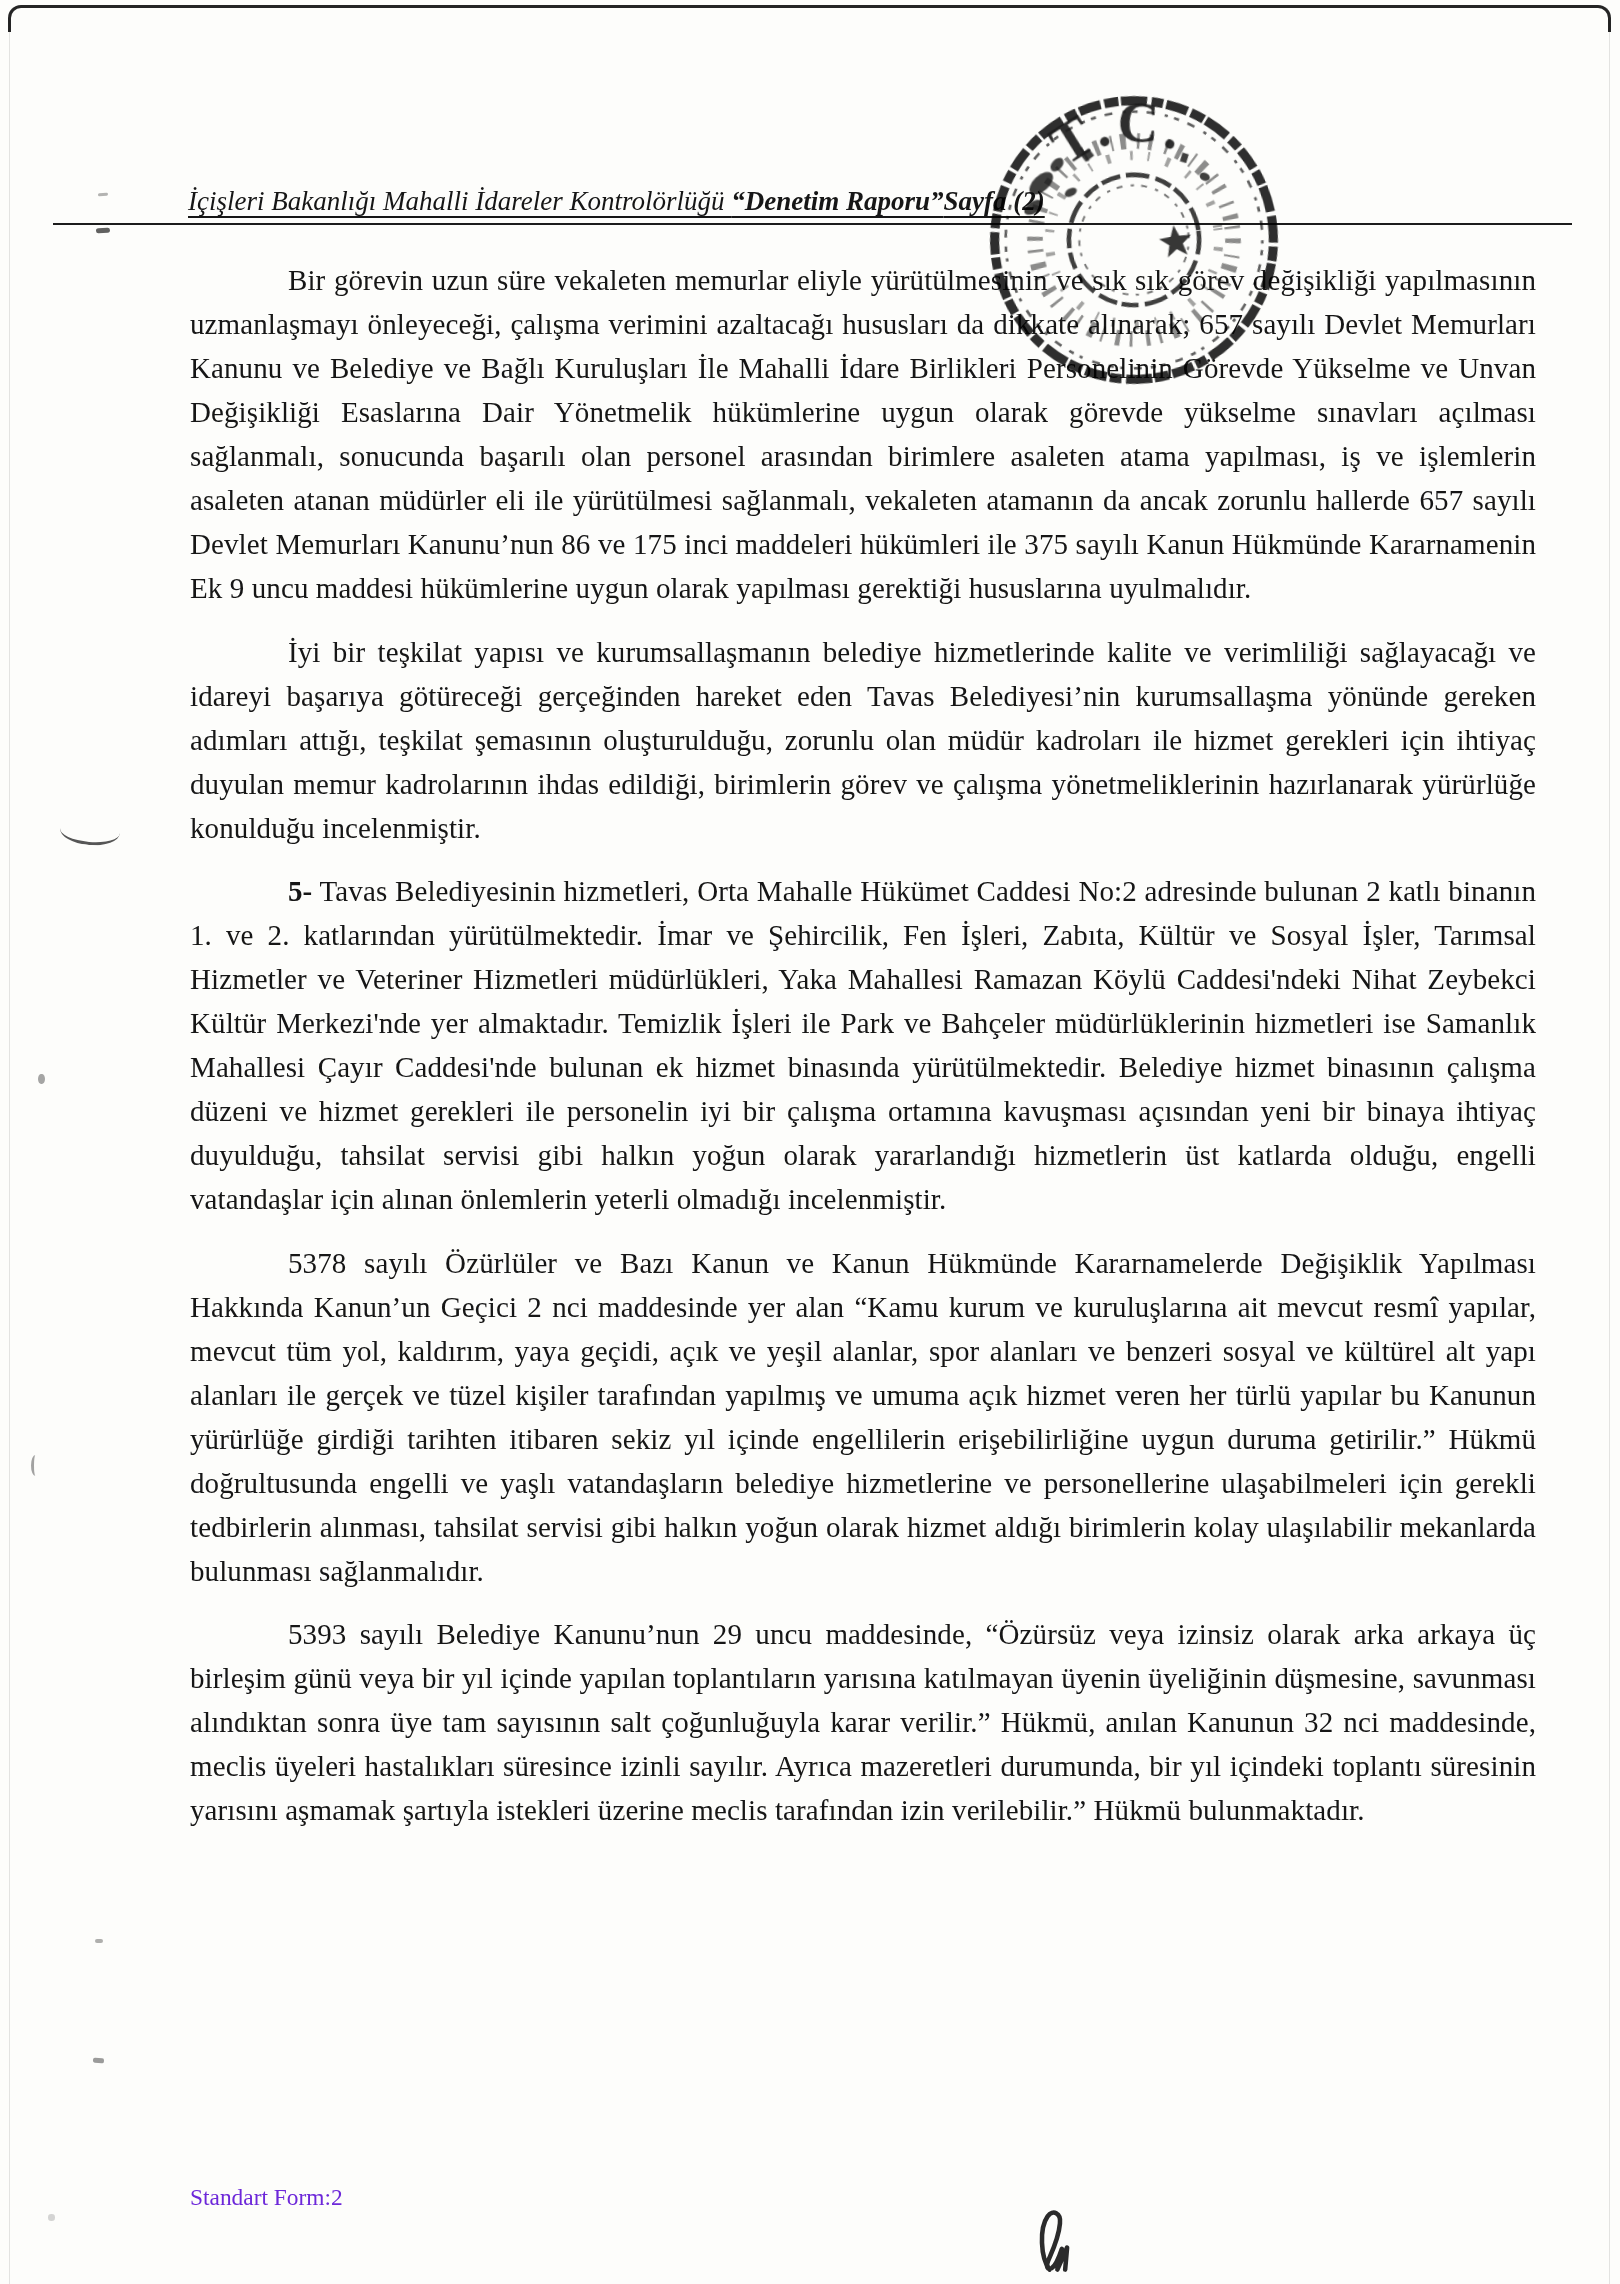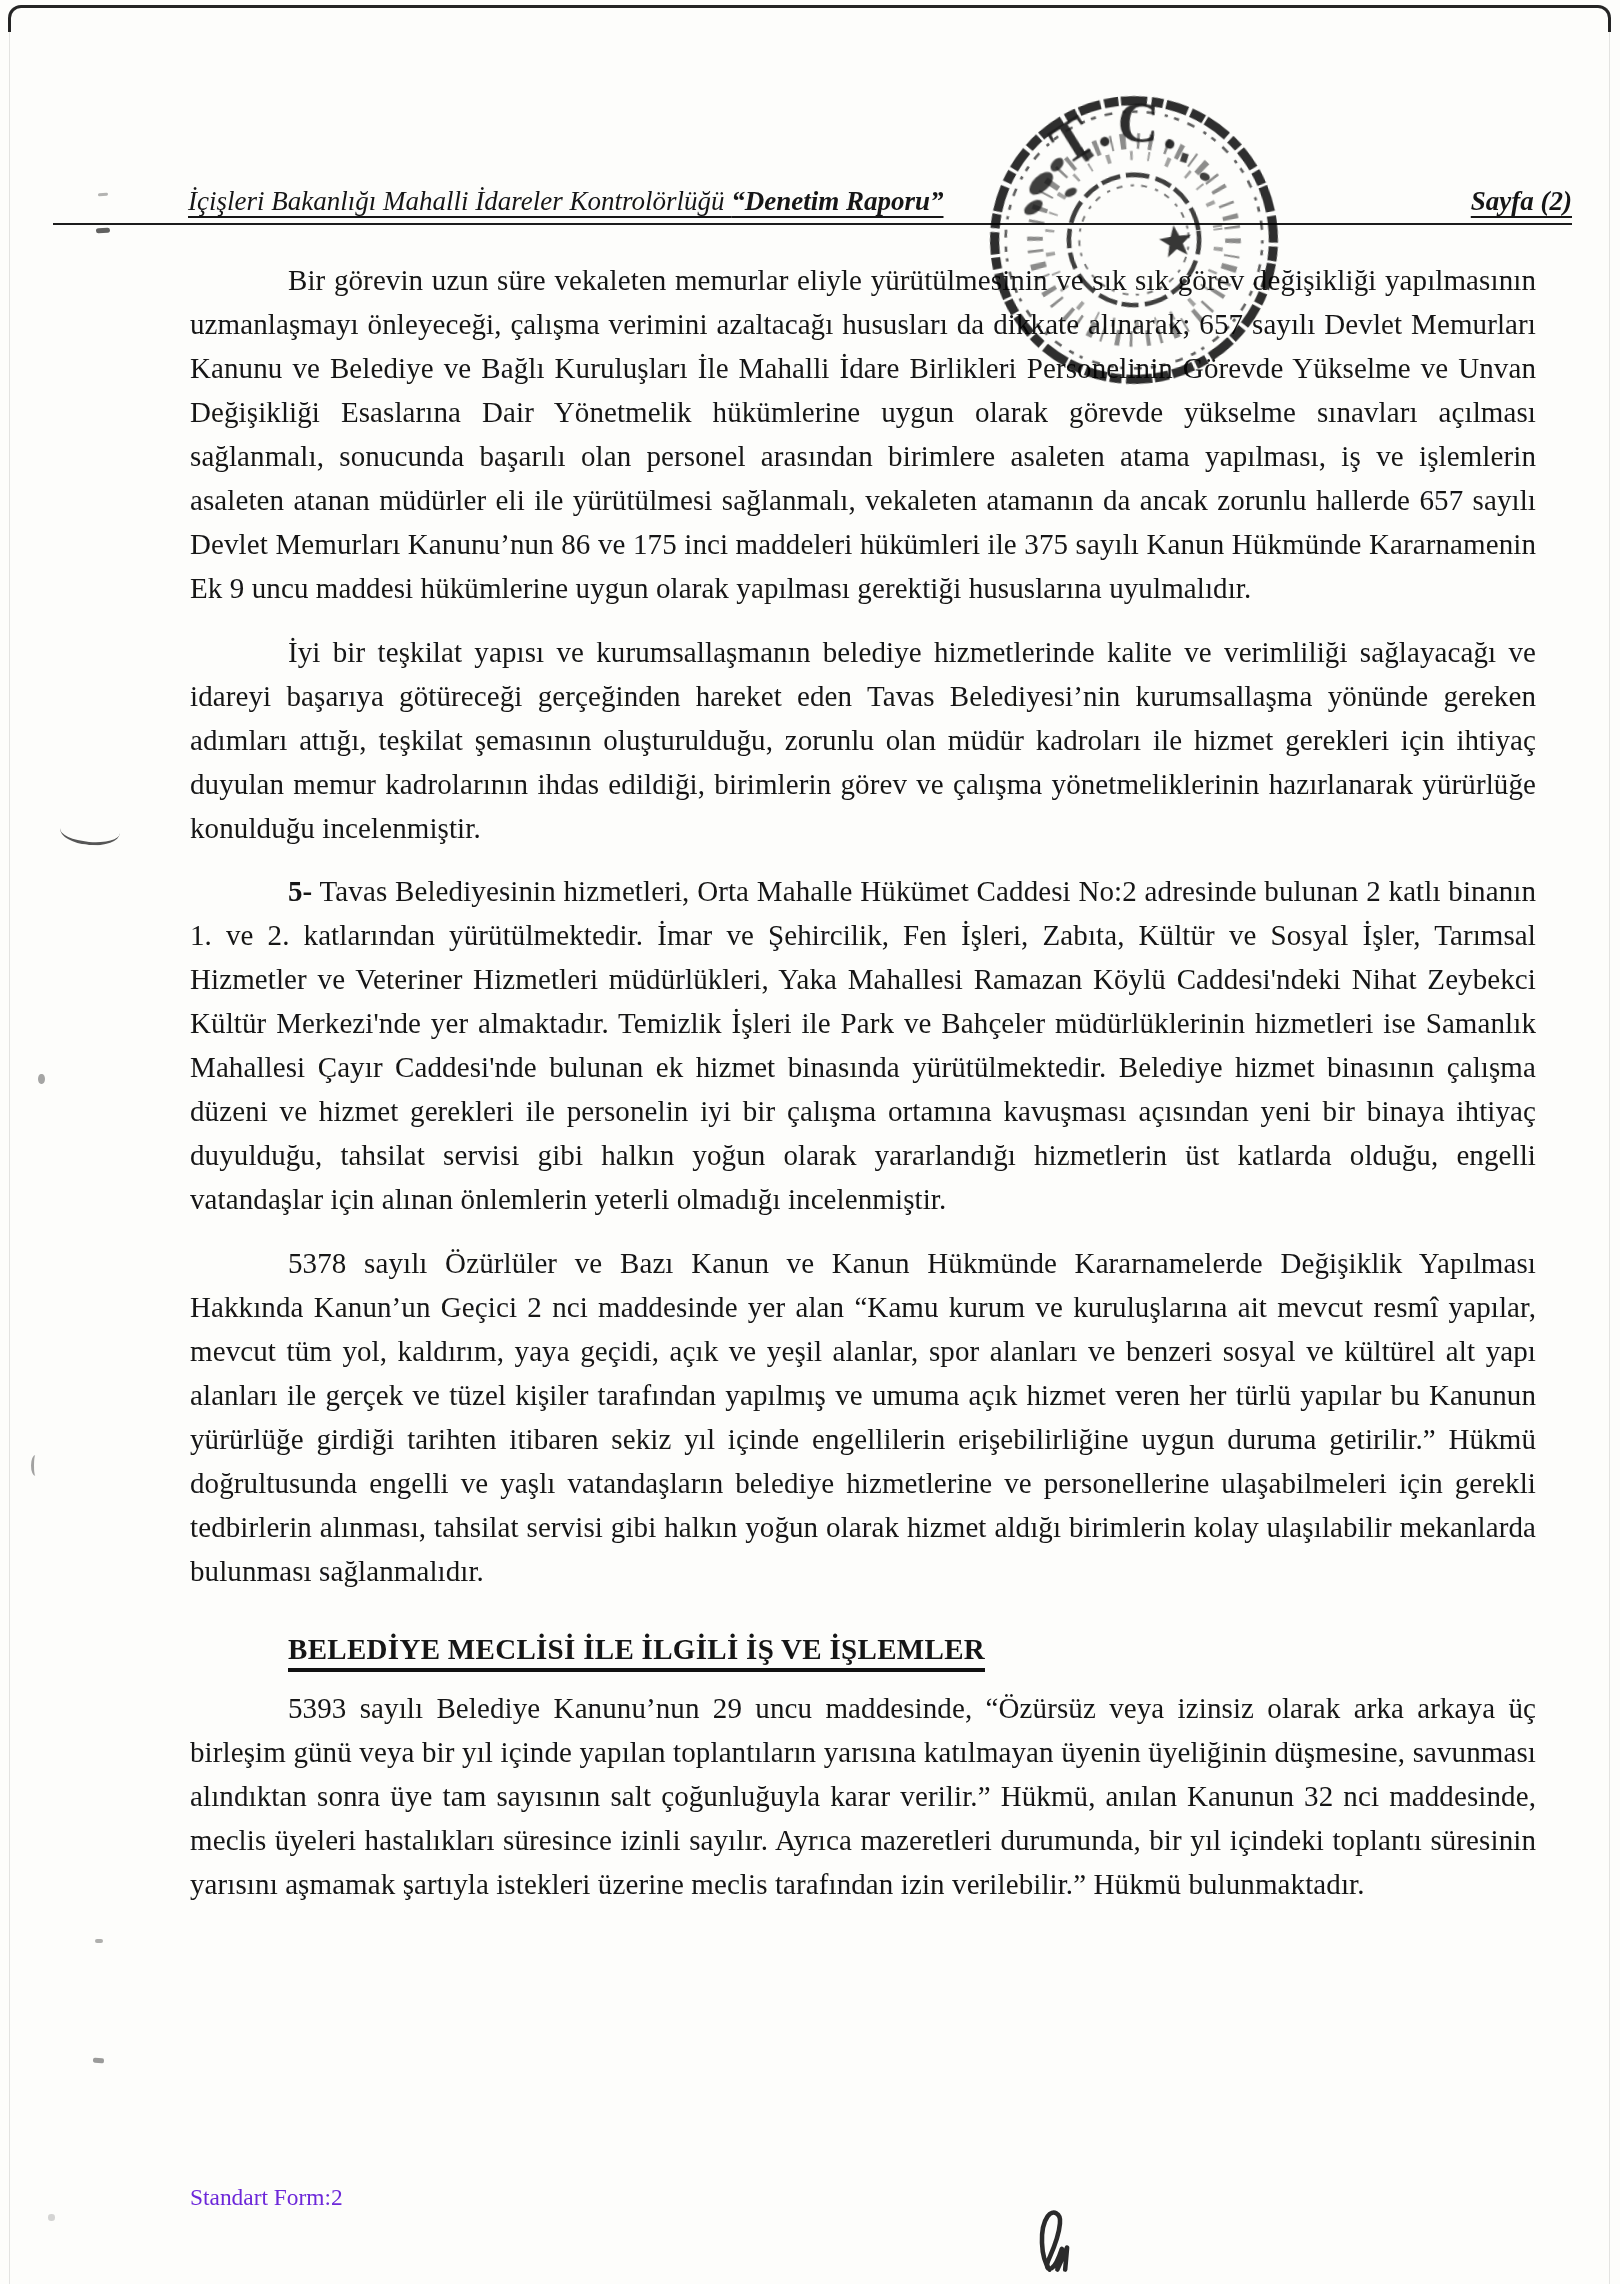--- a/index.html
+++ b/index.html
@@ -24,21 +24,21 @@
   }
   .side-edge-left,.side-edge-right{
     position:absolute;top:19.5px;bottom:0;width:1.3px;background:rgba(0,0,0,.10);
   }
   .side-edge-left{left:8.5px;}
   .side-edge-right{right:9.8px;}
 
   
   .header{
     position:absolute;top:186px;left:53px;right:48px;
-    display:flex;justify-content:space-between;align-items:baseline;
+    display:flex;align-items:baseline;
     border-bottom:2.6px solid #1c1c1c;
     padding-bottom:5.9px;
     font-size:27px;
   }
   .header .title{
     margin-left:135px;
     font-style:italic;
     text-decoration:underline;
     text-decoration-thickness:2px;
     text-underline-offset:5.9px;
@@ -121,21 +121,20 @@
     <span class="title"><span>İçişleri Bakanlığı Mahalli İdareler Kontrolörlüğü </span><b>“Denetim Raporu”</b></span>
     <span class="page-num">Sayfa (2)</span>
   </div>
 
   <div class="content">
     <p class="first"><b></b><span>Bir görevin uzun süre vekaleten memurlar eliyle yürütülmesinin ve sık sık görev değişikliği yapılmasının uzmanlaşmayı önleyeceği, çalışma verimini azaltacağı hususları da dikkate alınarak; 657 sayılı Devlet Memurları Kanunu ve Belediye ve Bağlı Kuruluşları İle Mahalli İdare Birlikleri Personelinin Görevde Yükselme ve Unvan Değişikliği Esaslarına Dair Yönetmelik hükümlerine uygun olarak görevde yükselme sınavları açılması sağlanmalı, sonucunda başarılı olan personel arasından birimlere asaleten atama yapılması, iş ve işlemlerin asaleten atanan müdürler eli ile yürütülmesi sağlanmalı, vekaleten atamanın da ancak zorunlu hallerde 657 sayılı Devlet Memurları Kanunu’nun 86 ve 175 inci maddeleri hükümleri ile 375 sayılı Kanun Hükmünde Kararnamenin Ek 9 uncu maddesi hükümlerine uygun olarak yapılması gerektiği hususlarına uyulmalıdır.</span></p>
     <p><b></b><span>İyi bir teşkilat yapısı ve kurumsallaşmanın belediye hizmetlerinde kalite ve verimliliği sağlayacağı ve idareyi başarıya götüreceği gerçeğinden hareket eden Tavas Belediyesi’nin kurumsallaşma yönünde gereken adımları attığı, teşkilat şemasının oluşturulduğu, zorunlu olan müdür kadroları ile hizmet gerekleri için ihtiyaç duyulan memur kadrolarının ihdas edildiği, birimlerin görev ve çalışma yönetmeliklerinin hazırlanarak yürürlüğe konulduğu incelenmiştir.</span></p>
     <p><b>5-</b><span> Tavas Belediyesinin hizmetleri, Orta Mahalle Hükümet Caddesi No:2 adresinde bulunan 2 katlı binanın 1. ve 2. katlarından yürütülmektedir. İmar ve Şehircilik, Fen İşleri, Zabıta, Kültür ve Sosyal İşler, Tarımsal Hizmetler ve Veteriner Hizmetleri müdürlükleri, Yaka Mahallesi Ramazan Köylü Caddesi'ndeki Nihat Zeybekci Kültür Merkezi'nde yer almaktadır. Temizlik İşleri ile Park ve Bahçeler müdürlüklerinin hizmetleri ise Samanlık Mahallesi Çayır Caddesi'nde bulunan ek hizmet binasında yürütülmektedir. Belediye hizmet binasının çalışma düzeni ve hizmet gerekleri ile personelin iyi bir çalışma ortamına kavuşması açısından yeni bir binaya ihtiyaç duyulduğu, tahsilat servisi gibi halkın yoğun olarak yararlandığı hizmetlerin üst katlarda olduğu, engelli vatandaşlar için alınan önlemlerin yeterli olmadığı incelenmiştir.</span></p>
     <p><b></b><span>5378 sayılı Özürlüler ve Bazı Kanun ve Kanun Hükmünde Kararnamelerde Değişiklik Yapılması Hakkında Kanun’un Geçici 2 nci maddesinde yer alan “Kamu kurum ve kuruluşlarına ait mevcut resmî yapılar, mevcut tüm yol, kaldırım, yaya geçidi, açık ve yeşil alanlar, spor alanları ve benzeri sosyal ve kültürel alt yapı alanları ile gerçek ve tüzel kişiler tarafından yapılmış ve umuma açık hizmet veren her türlü yapılar bu Kanunun yürürlüğe girdiği tarihten itibaren sekiz yıl içinde engellilerin erişebilirliğine uygun duruma getirilir.” Hükmü doğrultusunda engelli ve yaşlı vatandaşların belediye hizmetlerine ve personellerine ulaşabilmeleri için gerekli tedbirlerin alınması, tahsilat servisi gibi halkın yoğun olarak hizmet aldığı birimlerin kolay ulaşılabilir mekanlarda bulunması sağlanmalıdır.</span></p>
 
-    <h2 class="section-heading"><span>BELEDİYE MECLİSİ İLE İLGİLİ İŞ VE İŞLEMLER</span></h2>
 
     <p><b></b><span>5393 sayılı Belediye Kanunu’nun 29 uncu maddesinde, “Özürsüz veya izinsiz olarak arka arkaya üç birleşim günü veya bir yıl içinde yapılan toplantıların yarısına katılmayan üyenin üyeliğinin düşmesine, savunması alındıktan sonra üye tam sayısının salt çoğunluğuyla karar verilir.” Hükmü, anılan Kanunun 32 nci maddesinde, meclis üyeleri hastalıkları süresince izinli sayılır. Ayrıca mazeretleri durumunda, bir yıl içindeki toplantı süresinin yarısını aşmamak şartıyla istekleri üzerine meclis tarafından izin verilebilir.” Hükmü bulunmaktadır.</span></p>
   </div>
 
   <div class="footer">Standart Form:2</div>
 
   <svg class="stamp" viewBox="0 0 482 482" xmlns="http://www.w3.org/2000/svg">
     <g fill="none" stroke="#0a0a0a">
       <circle cx="241" cy="241" r="214" stroke-width="14" stroke-dasharray="34 6 22 4 40 7 18 5" opacity="0.92"></circle>
       <circle cx="241" cy="241" r="197" stroke-width="4" stroke-dasharray="12 16 5 10 8 14" opacity="0.7"></circle>

